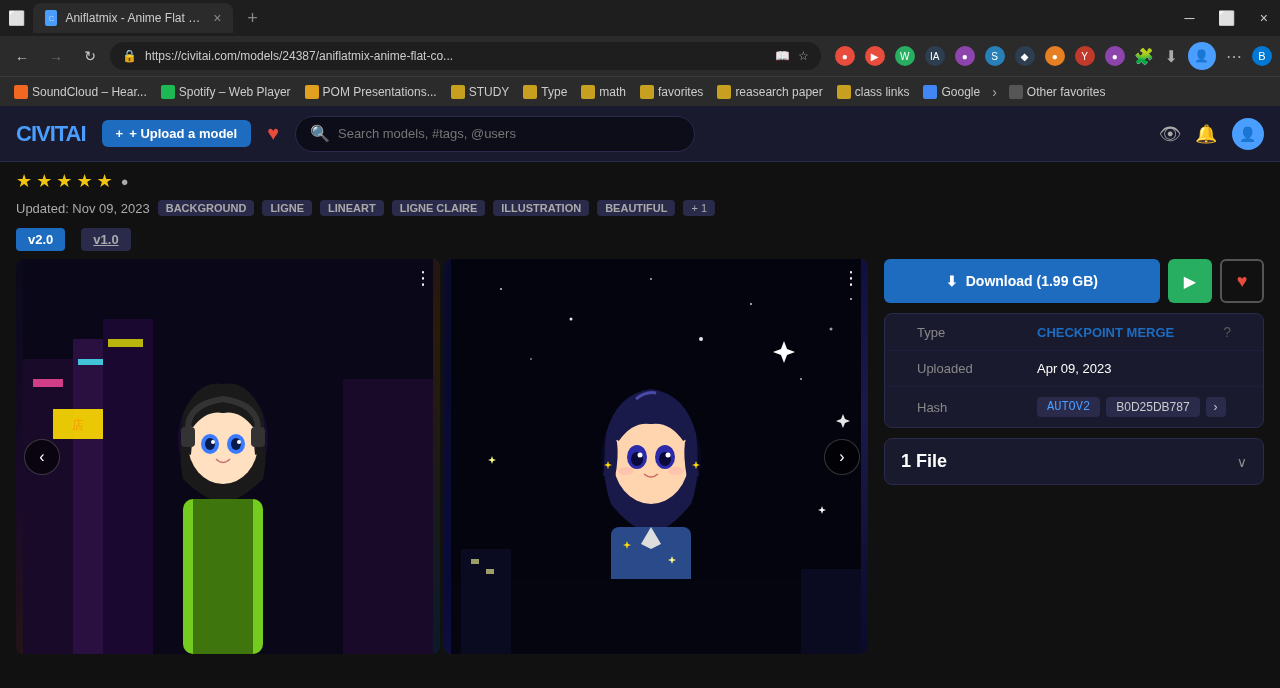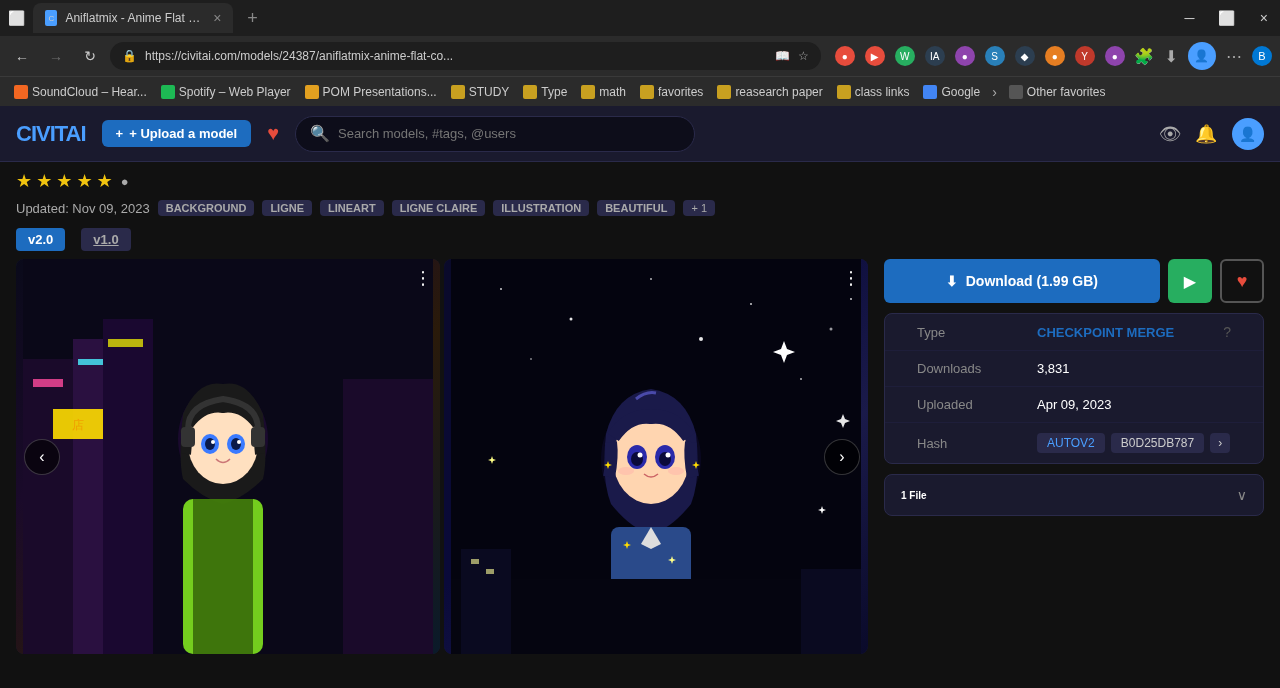--- a/index.html
+++ b/index.html
@@ -77,26 +77,26 @@
 
     .details-panel { background: #1a1a2e; border: 1px solid #2a2a4a; border-radius: 8px; overflow: hidden; }
     .details-header { display: flex; align-items: center; justify-content: space-between; padding: 12px 16px; border-bottom: 1px solid #2a2a4a; }
     .details-row { display: flex; align-items: center; padding: 10px 32px; border-bottom: 1px solid #1e1e3a; }
     .details-row:last-child { border-bottom: none; }
     .detail-label { width: 120px; color: #888; font-size: 13px; }
     .detail-value { color: #fff; font-size: 13px; flex: 1; }
     .checkpoint-badge { background: transparent; color: #1d6cbf; font-weight: 700; font-size: 13px; }
     .info-icon { color: #555; margin-left: 8px; font-size: 14px; cursor: pointer; }
     .hash-row { display: flex; align-items: center; gap: 6px; }
-    .hash-btn { background: #2a2a4a; border: none; border-radius: 4px; color: #4a9eff; padding: 3px 10px; font-size: 12px; cursor: pointer; }
+    .hash-btn { background: #2a2a4a; border: none; border-radius: 4px; color: #4a9eff; padding: 3px 10px; font-size: 12px; cursor: pointer; font-family: Liberation Mono, monospace; }
     .hash-val { background: #2a2a4a; border-radius: 4px; padding: 3px 10px; font-size: 12px; color: #ccc; }
     .hash-copy { background: #2a2a4a; border: none; border-radius: 4px; color: #ccc; padding: 3px 8px; font-size: 12px; cursor: pointer; }
 
     .files-header { display: flex; align-items: center; justify-content: space-between; padding: 12px 16px; margin-top: 10px; background: #1a1a2e; border: 1px solid #2a2a4a; border-radius: 8px; }
-    .files-title { font-size: 10px; font-weight: 600; }
+    .files-title { font-size: 18px; font-weight: 600; }
     .chevron { color: #888; font-size: 14px; }
   </style>
 </head>
 <body>
 
 <div>
 
   <div class="tab-bar">
     <div style="color:#aaa;font-size:14px;margin-right:4px;">⬜</div>
     <div class="tab-item">
@@ -379,24 +379,20 @@
 
 
         <div class="details-panel">
 
           <div class="details-row">
             <span class="detail-label">Type</span>
             <span class="checkpoint-badge">CHECKPOINT MERGE</span>
             <span class="info-icon" style="margin-left:auto;">?</span>
           </div>
 
-          <div class="details-row">
-            <span class="detail-label">Downloads</span>
-            <span class="detail-value">3,831</span>
-          </div>
 
           <div class="details-row">
             <span class="detail-label">Uploaded</span>
             <span class="detail-value">Apr 09, 2023</span>
           </div>
 
 
           <div class="details-row">
             <span class="detail-label">Hash</span>
             <div class="hash-row">

